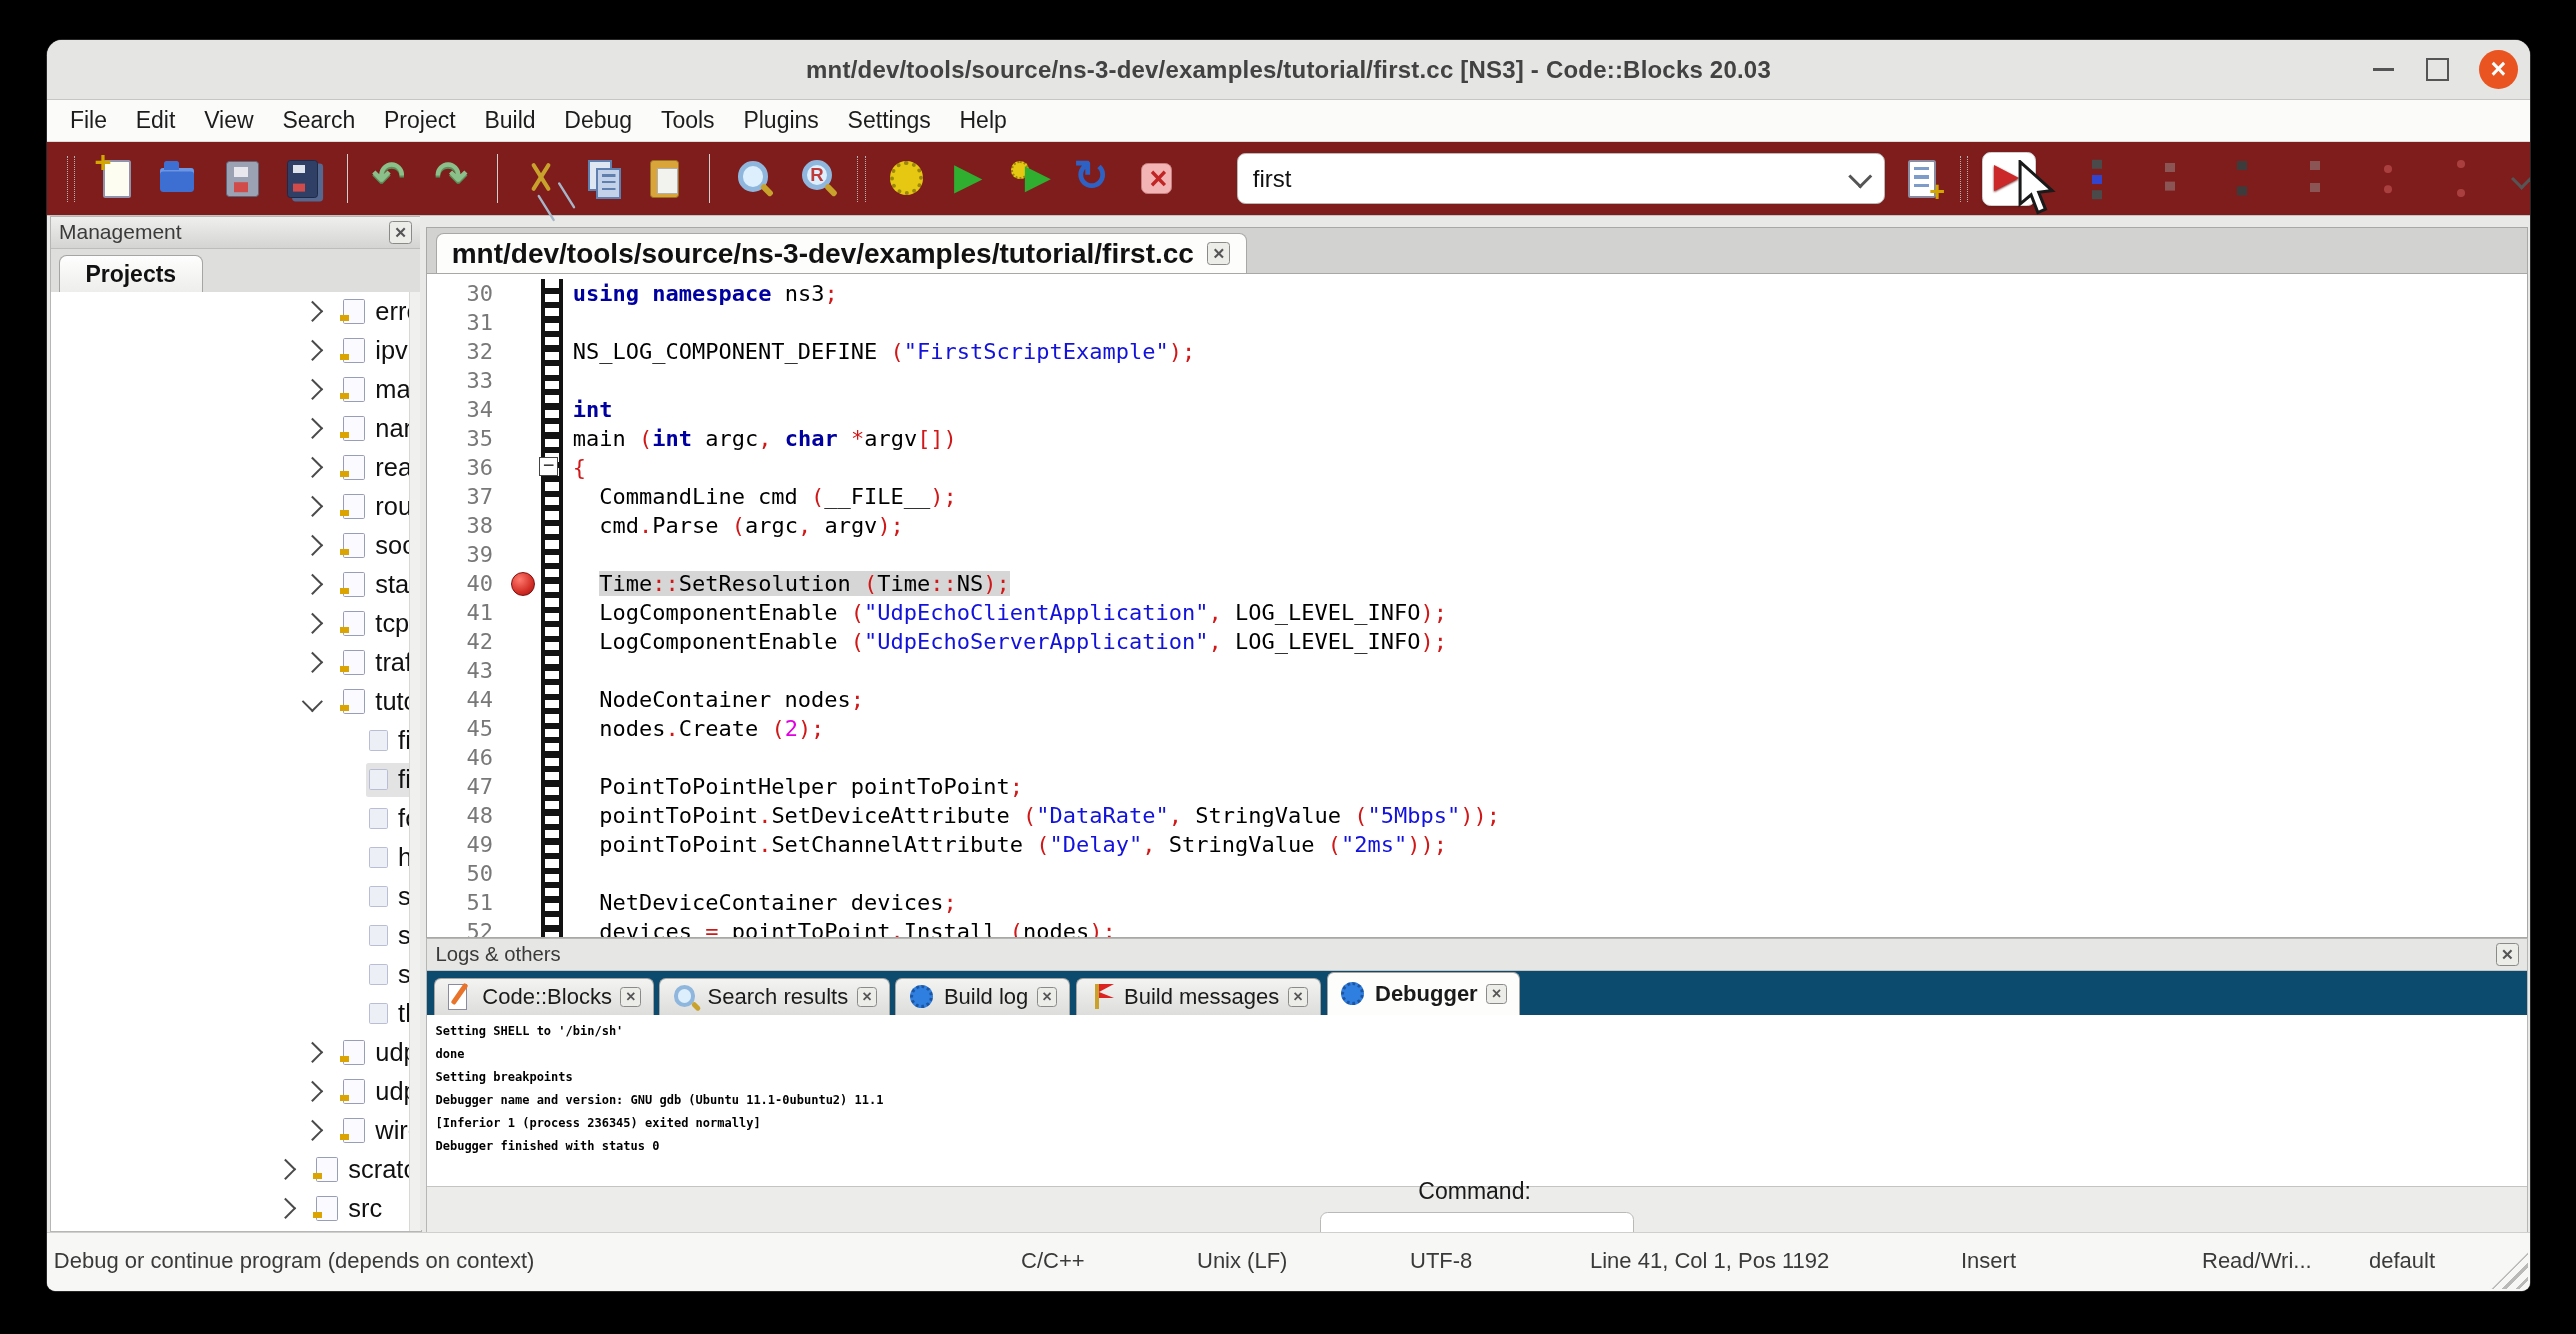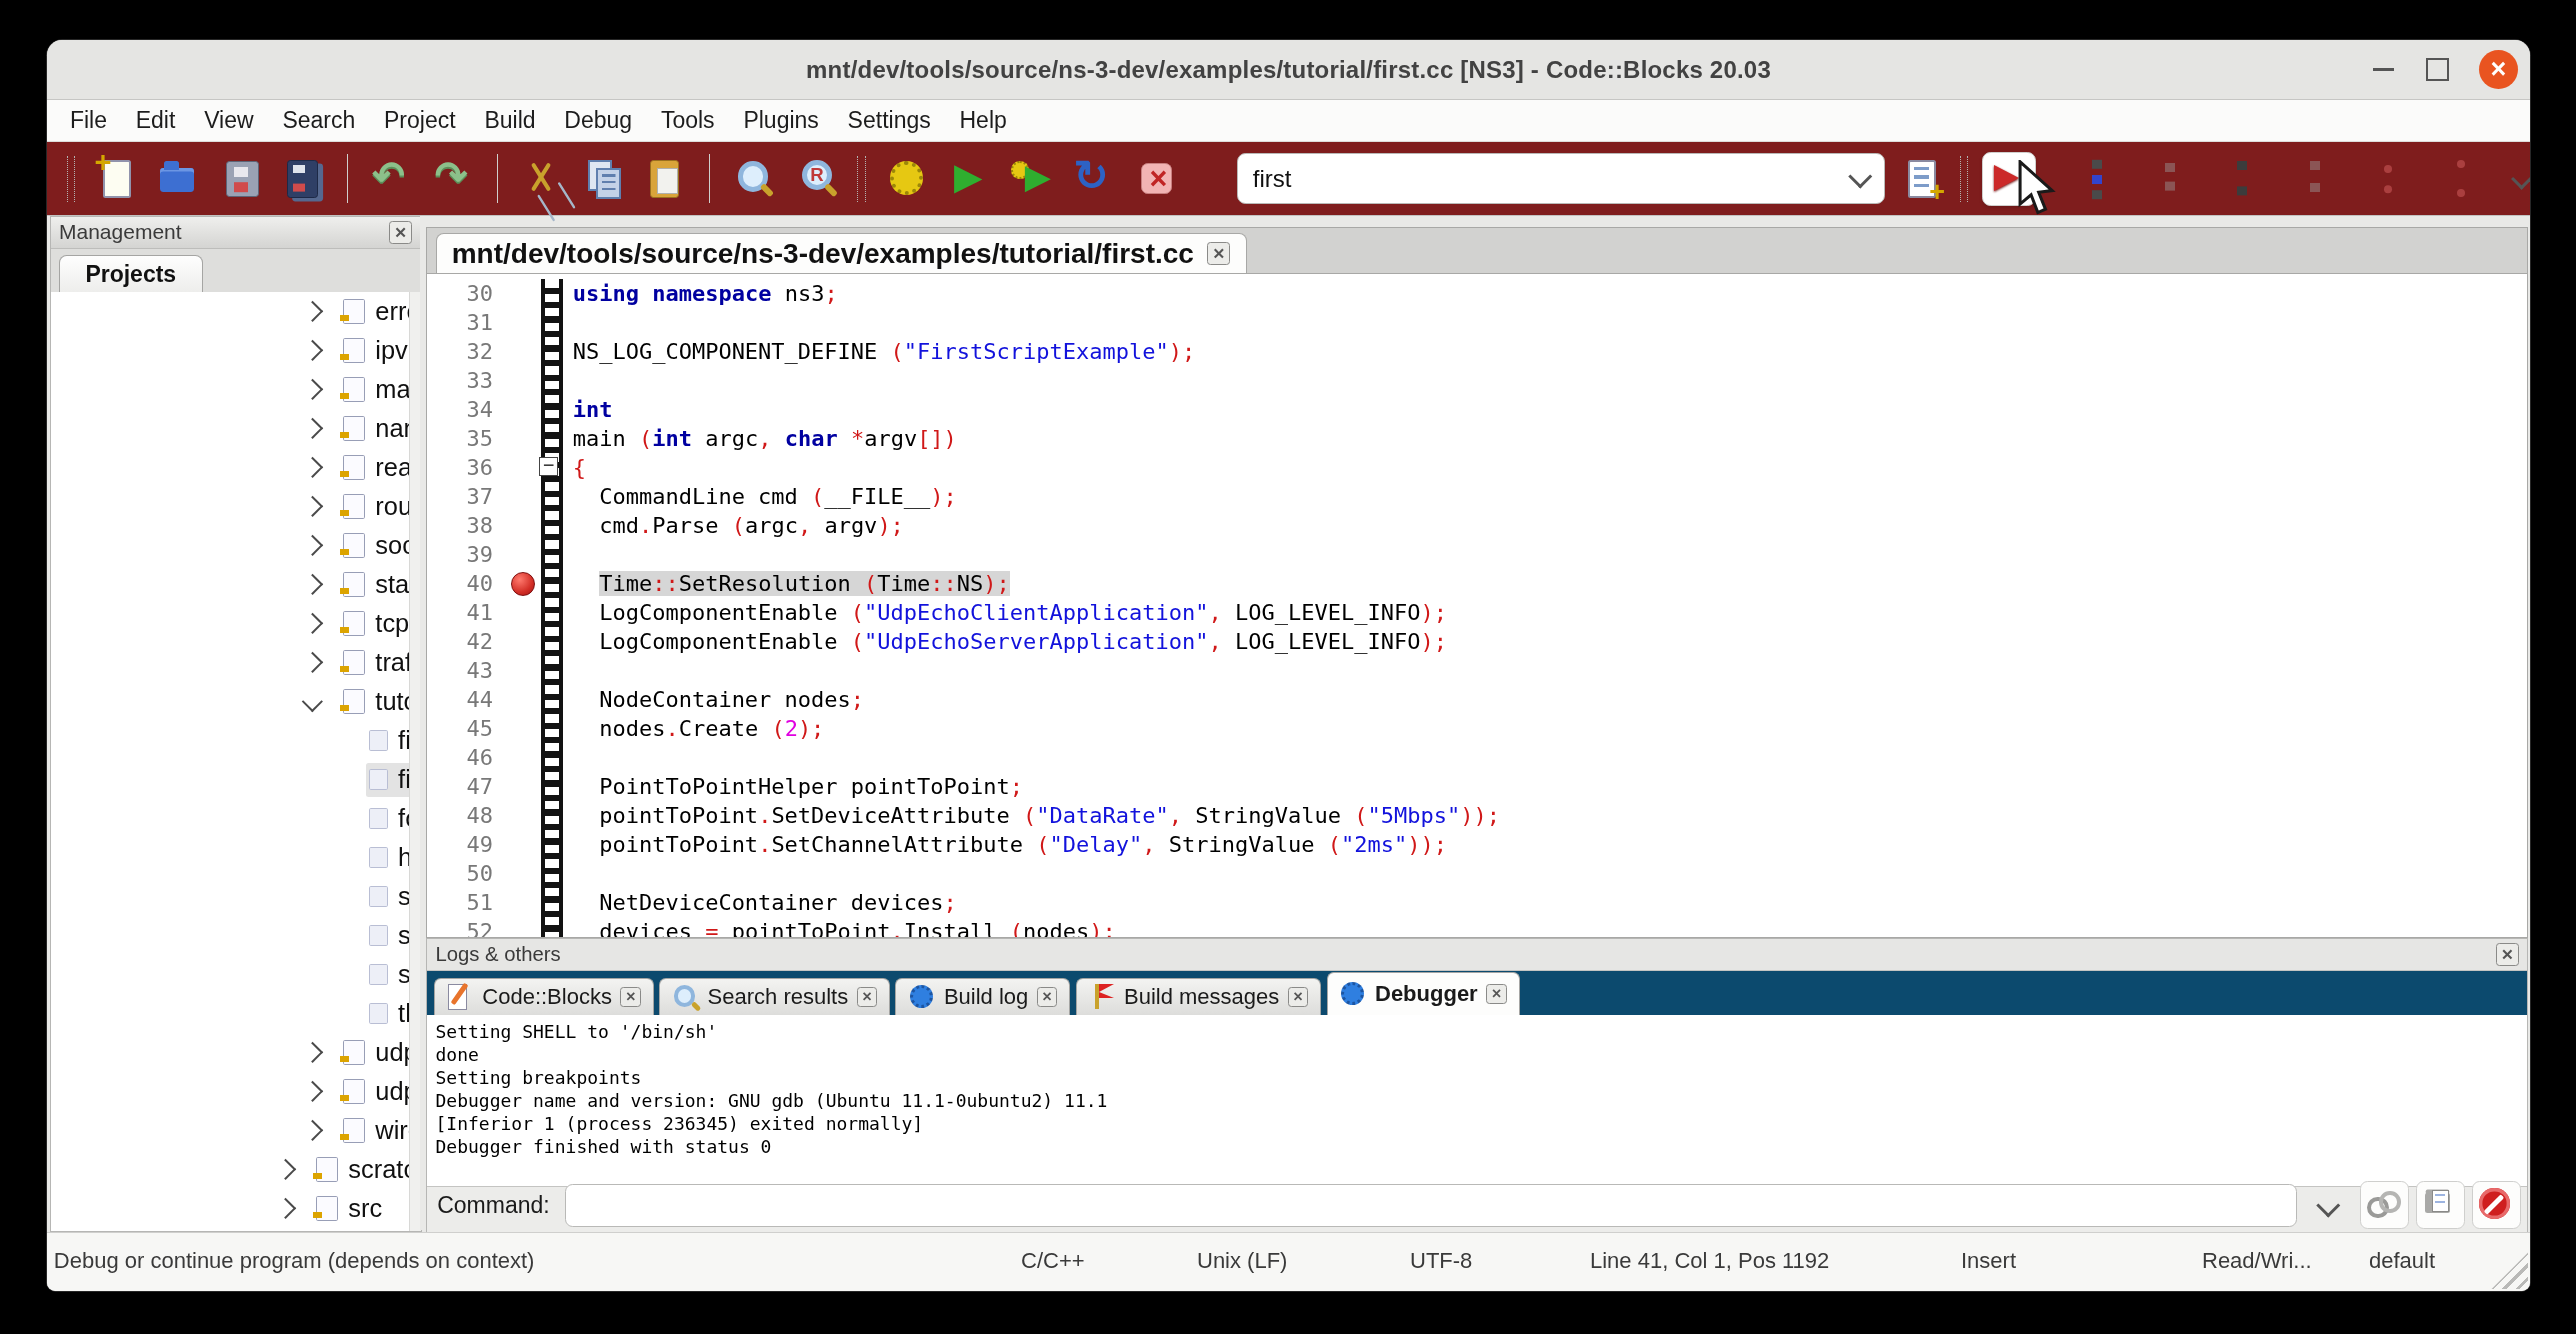--- a/index.html
+++ b/index.html
@@ -151,22 +151,22 @@
   .licon{width:27px;height:27px;position:relative;flex:none;}
   .licon::before,.licon::after{position:absolute;content:"";}
   .licon[data-icon="cb-page"]::before{left:1.7px;top:0;width:17px;height:24px;background:#fff;border:1.7px solid #8a8aa0;}
   .licon[data-icon="cb-page"]::after{left:10.2px;top:-1.7px;width:5.1px;height:24px;background:#e8742c;transform:rotate(35deg);border-radius:1.7px;}
   .licon[data-icon="magnifier"]::before{left:1.7px;top:1.7px;width:13.5px;height:13.5px;border:4.2px solid #8fb6dd;border-radius:50%;background:#ddeefc;}
   .licon[data-icon="magnifier"]::after{left:18.6px;top:20.3px;width:10.2px;height:5.1px;background:#c9a22c;border-radius:2.5px;transform:rotate(45deg);}
   .licon[data-icon="gear-blue"]::before{left:1.7px;top:1.7px;width:17px;height:17px;border-radius:50%;background:#2f7fe0;border:3.4px dotted #1c55a2;}
   .licon[data-icon="flag-red"]::before{left:6.8px;top:0;width:3.4px;height:25.4px;background:#c9a22c;}
   .licon[data-icon="flag-red"]::after{left:10.2px;top:0;width:0;height:0;border-top:8.5px solid #d22;border-bottom:6.8px solid #d22;border-right:15.2px solid transparent;}
   .logout{position:absolute;left:0;top:76px;right:0;height:161px;background:#fff;border-bottom:0.8px solid #c4c4c2;
-    font-family:"DejaVu Sans Mono",monospace;font-size:18px;line-height:23px;color:#000;padding:5.1px 8.5px;overflow:hidden;}
-  .cmdrow{position:absolute;left:0;bottom:0;right:0;height:54px;display:flex;align-items:center;padding:0 6.8px;gap:6.8px;}
+    font-family:"DejaVu Sans Mono",monospace;font-size:12px;line-height:23px;color:#000;padding:5.1px 8.5px;overflow:hidden;font-weight:bold;}
+  .cmdrow{position:absolute;left:0;bottom:0;right:0;height:54px;display:flex;align-items:center;padding:0 6.8px;gap:6.8px;flex-direction:column;}
   .cmdrow .lbl{font-size:23px;color:#1a1a1a;margin:0 8.5px 0 3.4px;}
   .cmdinput{flex:1;height:41px;background:#fff;border:1.7px solid #b9b9b7;border-radius:7.6px;font-size:22px;padding:0 12px;
     font-family:"Liberation Sans",sans-serif;}
   .cmdbtn{width:47px;height:46px;background:#fdfdfc;border:0.8px solid #cfcfcd;border-radius:7.6px;
     display:flex;align-items:center;justify-content:center;position:relative;}
   .cmdbtn.flat{background:transparent;border-color:transparent;}
   .ci{width:34px;height:34px;position:relative;}
   .ci::before,.ci::after{content:"";position:absolute;}
   .ci[data-icon="link"]::before{left:0;top:8.5px;width:13.5px;height:13.5px;border:4.2px solid #9a9a98;border-radius:50%;}
   .ci[data-icon="link"]::after{left:12px;top:3.4px;width:13.5px;height:13.5px;border:4.2px solid #b5b5b3;border-radius:50%;}

